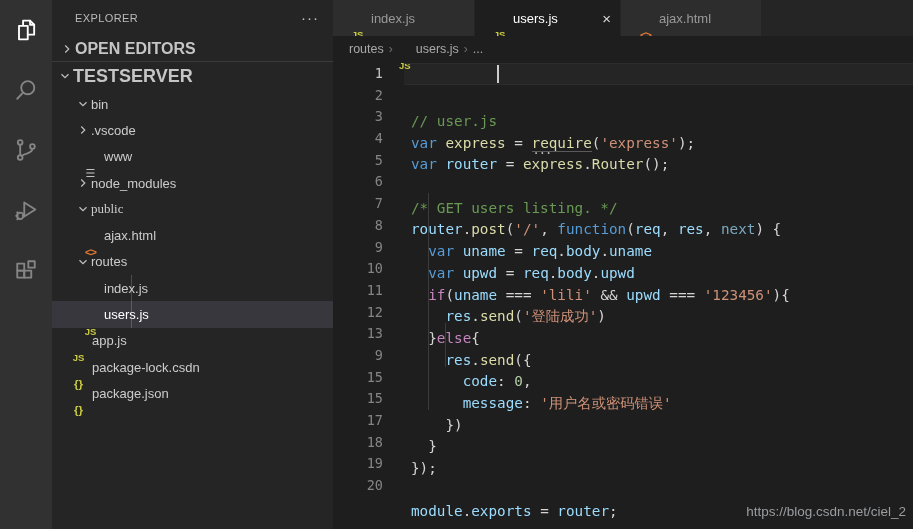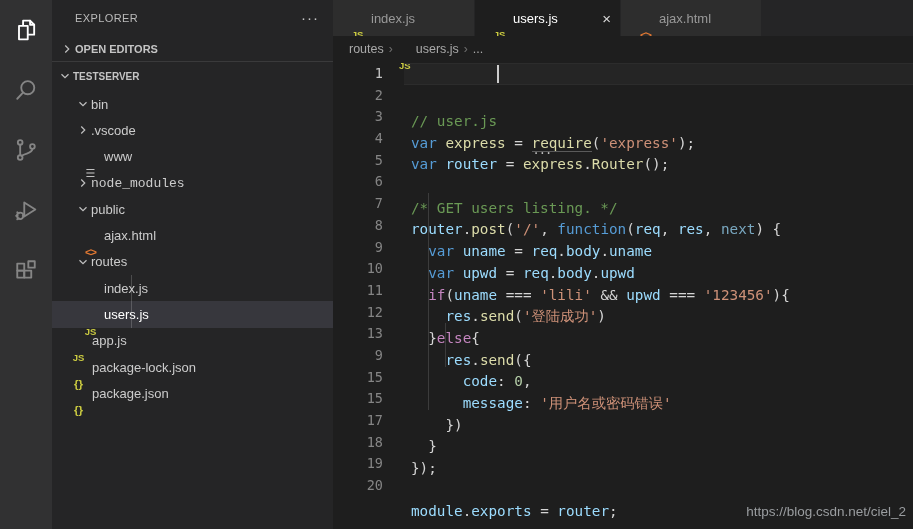--- a/index.html
+++ b/index.html
@@ -11,23 +11,23 @@
   .act{width:52px;height:60px;display:flex;align-items:center;justify-content:center;color:#858585;cursor:pointer;}
   .act.active{color:#ffffff;}
   .act svg{display:block;}
 
   
   .sidebar{position:absolute;left:52px;top:0;width:281px;height:529px;background:#252526;color:#cccccc;}
   .sidebar-header{height:36px;display:flex;align-items:center;padding:0 14px 0 23px;}
   .sidebar-title{flex:1;font-size:11px;letter-spacing:.4px;color:#bbbbbb;}
   .more-dots{color:#c5c5c5;font-size:15px;letter-spacing:1px;line-height:10px;cursor:pointer;}
   .section-row{display:flex;align-items:center;font-weight:bold;color:#c5c5c5;cursor:pointer;}
-  .section-row.open-editors{height:25px;font-size:11px;padding-left:6px;}
+  .section-row.open-editors{height:25px;font-size:16px;padding-left:6px;}
   .divider{height:1px;background:rgba(204,204,204,0.13);}
-  .section-row.root{height:28px;font-size:10px;padding-left:4px;}
+  .section-row.root{height:28px;font-size:18px;padding-left:4px;}
   .chev{width:17px;height:16px;display:inline-flex;align-items:center;justify-content:center;color:#bfbfbf;flex-shrink:0;}
   .tree{position:absolute;left:0;top:91px;width:281px;}
   .tree-row{height:26.3px;display:flex;align-items:center;font-size:13px;color:#cccccc;cursor:pointer;position:relative;}
   .tree-row.selected{background:#37373d;color:#ffffff;}
   .fi{width:17px;margin-right:5px;display:inline-flex;justify-content:center;align-items:center;flex-shrink:0;font-family:"Liberation Sans",sans-serif;margin-top:33px;}
   .fi-js{color:#cbcb41;font-size:9.5px;font-weight:bold;}
   .fi-json{color:#cbcb41;font-size:11.5px;font-weight:bold;}
   .fi-html{color:#e37933;font-size:11px;font-weight:bold;letter-spacing:-1px;}
   .fi-list{color:#c0c0c0;font-size:11px;}
   .tree-guide{position:absolute;left:79px;top:275px;width:1px;height:53px;background:rgba(255,255,255,0.18);}
@@ -165,29 +165,29 @@
             <svg width="14" height="14" viewBox="0 0 16 16" fill="none" stroke="currentColor" stroke-width="1.4">
               <path d="M6 4l4 4-4 4"></path>
             </svg>
           </span>
           <span>.vscode</span>
         </div>
         <div class="tree-row" style="padding-left: 30px;">
           <span class="fi fi-list">☰</span>
           <span>www</span>
         </div>
-        <div class="tree-row" style="padding-left: 22px; font-family: Liberation Mono, monospace;">
+        <div class="tree-row" style="padding-left: 22px;">
           <span class="chev">
             <svg width="14" height="14" viewBox="0 0 16 16" fill="none" stroke="currentColor" stroke-width="1.4">
               <path d="M6 4l4 4-4 4"></path>
             </svg>
           </span>
           <span>node_modules</span>
         </div>
-        <div class="tree-row" style="padding-left: 22px;">
+        <div class="tree-row" style="padding-left: 22px; font-family: Liberation Serif, serif;">
           <span class="chev">
             <svg width="14" height="14" viewBox="0 0 16 16" fill="none" stroke="currentColor" stroke-width="1.4">
               <path d="M4 6l4 4 4-4"></path>
             </svg>
           </span>
           <span>public</span>
         </div>
         <div class="tree-row" style="padding-left: 30px;">
           <span class="fi fi-html">&lt;&gt;</span>
           <span>ajax.html</span>
@@ -207,21 +207,21 @@
         <div class="tree-row selected" style="padding-left: 30px;">
           <span class="fi fi-js">JS</span>
           <span>users.js</span>
         </div>
         <div class="tree-row" style="padding-left: 18px;">
           <span class="fi fi-js">JS</span>
           <span>app.js</span>
         </div>
         <div class="tree-row" style="padding-left: 18px;">
           <span class="fi fi-json">{}</span>
-          <span>package-lock.json</span>
+          <span>package-lock.csdn</span>
         </div>
         <div class="tree-row" style="padding-left: 18px;">
           <span class="fi fi-json">{}</span>
           <span>package.json</span>
         </div>
       </div>
     <div class="tree-guide"></div>
   </div>
 
   <div class="editor-group">

